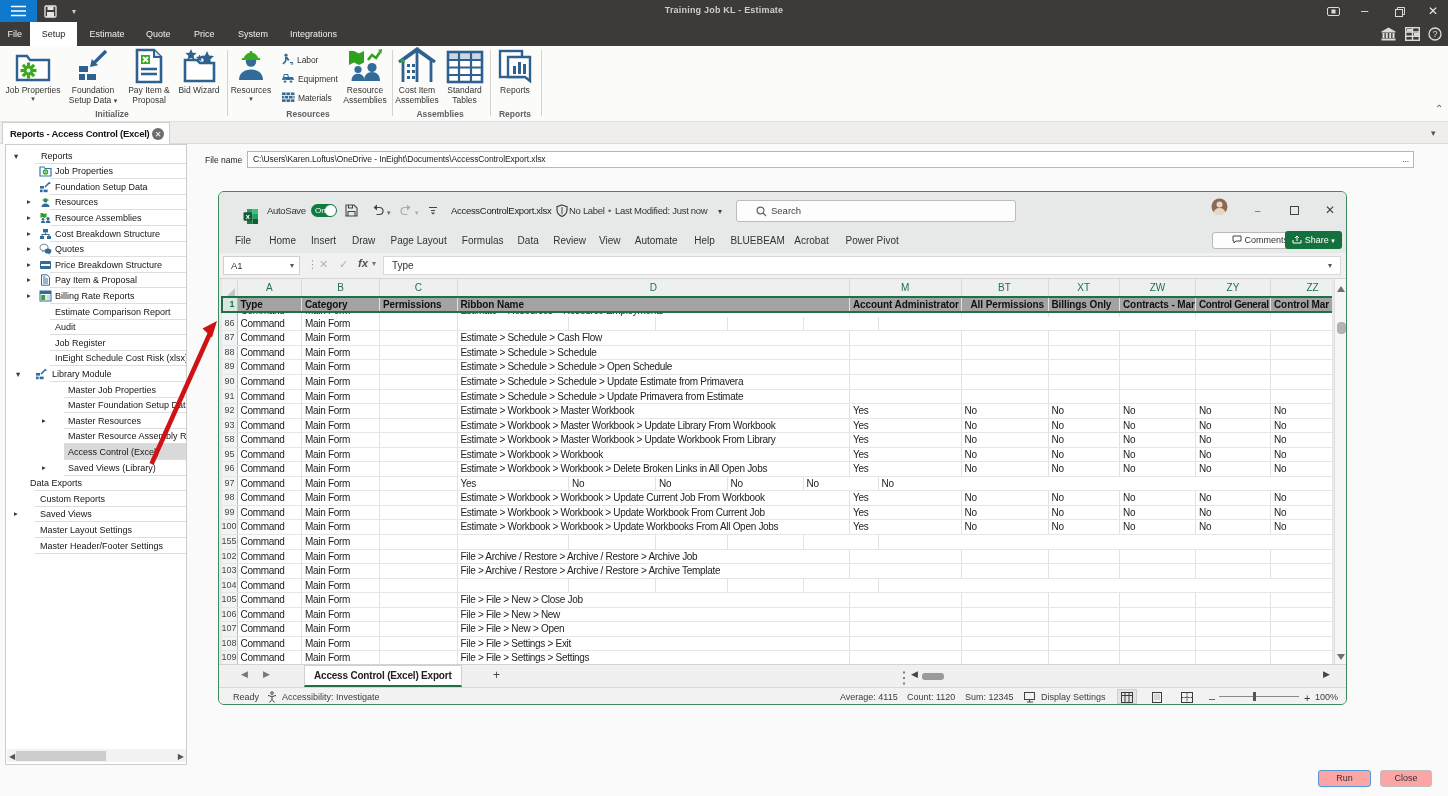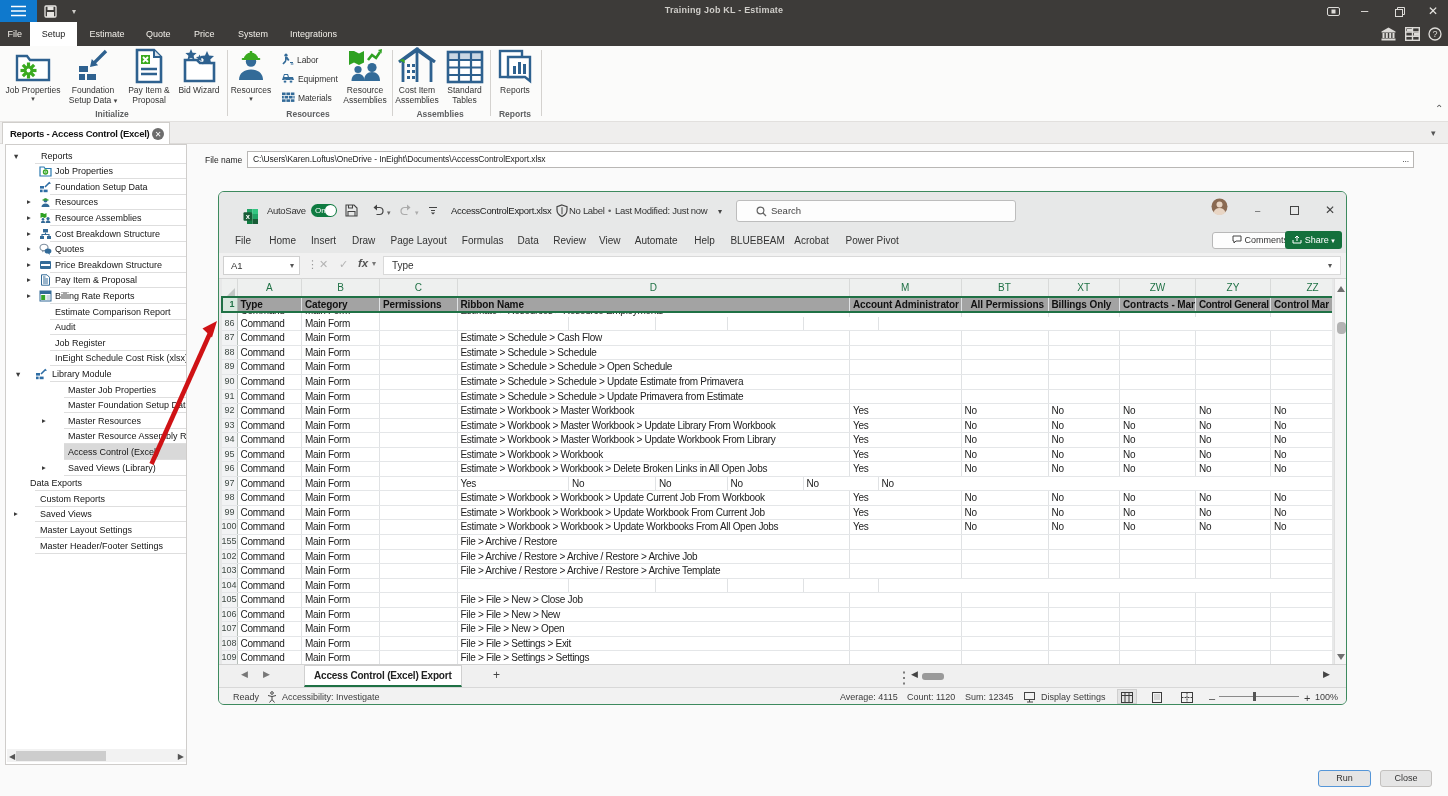--- a/index.html
+++ b/index.html
@@ -68,21 +68,21 @@
 #sharebtn{position:absolute;left:1066px;top:2px;width:57px;height:18px;background:#14703c;border-radius:3px;color:#fff;font-size:9px;text-align:center;line-height:18px}
 #namebox{position:absolute;left:4px;top:3px;width:77px;height:19px;background:#fff;border:1px solid #d0d0d0;font-size:9.5px;color:#333;line-height:17px;padding-left:7px}
 #fxfield{position:absolute;left:164px;top:3px;width:958px;height:19px;background:#fff;border:1px solid #d9d9d9;font-size:10px;color:#333;line-height:17px;padding-left:8px}
 
 #vsb{position:absolute;left:1115px;top:87px;width:13px;height:385px;background:#f6f6f6;border-left:1px solid #e0e0e0}
 
 .gline{position:absolute;background:#1f7145}
 
 .sbitem{position:absolute;top:4px;font-size:9px;color:#3c3c3c;white-space:nowrap}
 
-.btn{position:absolute;top:770px;height:17px;background:#e5e5e5;font-size:9px;color:#333;text-align:center;line-height:15px;border-radius:3px}
+.btn{position:absolute;top:770px;height:17px;background:#fca5a5;font-size:9px;color:#333;text-align:center;line-height:15px;border-radius:3px}
 #runbtn{left:1318px;width:53px;border:1.6px solid #5596d8}
 #closebtn{left:1380px;width:52px;border:1px solid #c3c1bf}
 </style></head>
 <body>
 <div id="app">
 
 <div id="titlebar">
   <div id="hamb"><svg width="37" height="22">
           <g stroke="#fff" stroke-width="1.6">
             <path d="M11 6.5h15M11 11h15M11 15.5h15"></path>
@@ -695,21 +695,21 @@
           <div class="c cc"></div>
           <div class="c cd">Estimate &gt; Workbook &gt; Master Workbook &gt; Update Library From Workbook</div>
           <div class="c cm">Yes</div>
           <div class="c cbt">No</div>
           <div class="c cxt">No</div>
           <div class="c czw">No</div>
           <div class="c czy">No</div>
           <div class="c czz">No</div>
         </div>
 <div class="grow " style="height:14.55px">
-          <div class="c rh">94</div>
+          <div class="c rh">58</div>
           <div class="c ca">Command</div>
           <div class="c cb">Main Form</div>
           <div class="c cc"></div>
           <div class="c cd">Estimate &gt; Workbook &gt; Master Workbook &gt; Update Workbook From Library</div>
           <div class="c cm">Yes</div>
           <div class="c cbt">No</div>
           <div class="c cxt">No</div>
           <div class="c czw">No</div>
           <div class="c czy">No</div>
           <div class="c czz">No</div>
@@ -789,21 +789,20 @@
           <div class="c cxt">No</div>
           <div class="c czw">No</div>
           <div class="c czy">No</div>
           <div class="c czz">No</div>
         </div>
 <div class="grow " style="height:14.55px">
           <div class="c rh">155</div>
           <div class="c ca">Command</div>
           <div class="c cb">Main Form</div>
           <div class="c cc"></div>
-          <div class="c cd">File &gt; Archive / Restore</div>
           <div class="c cm"></div>
           <div class="c cbt"></div>
           <div class="c cxt"></div>
           <div class="c czw"></div>
           <div class="c czy"></div>
           <div class="c czz"></div>
         </div>
 <div class="grow " style="height:14.55px">
           <div class="c rh">102</div>
           <div class="c ca">Command</div>

